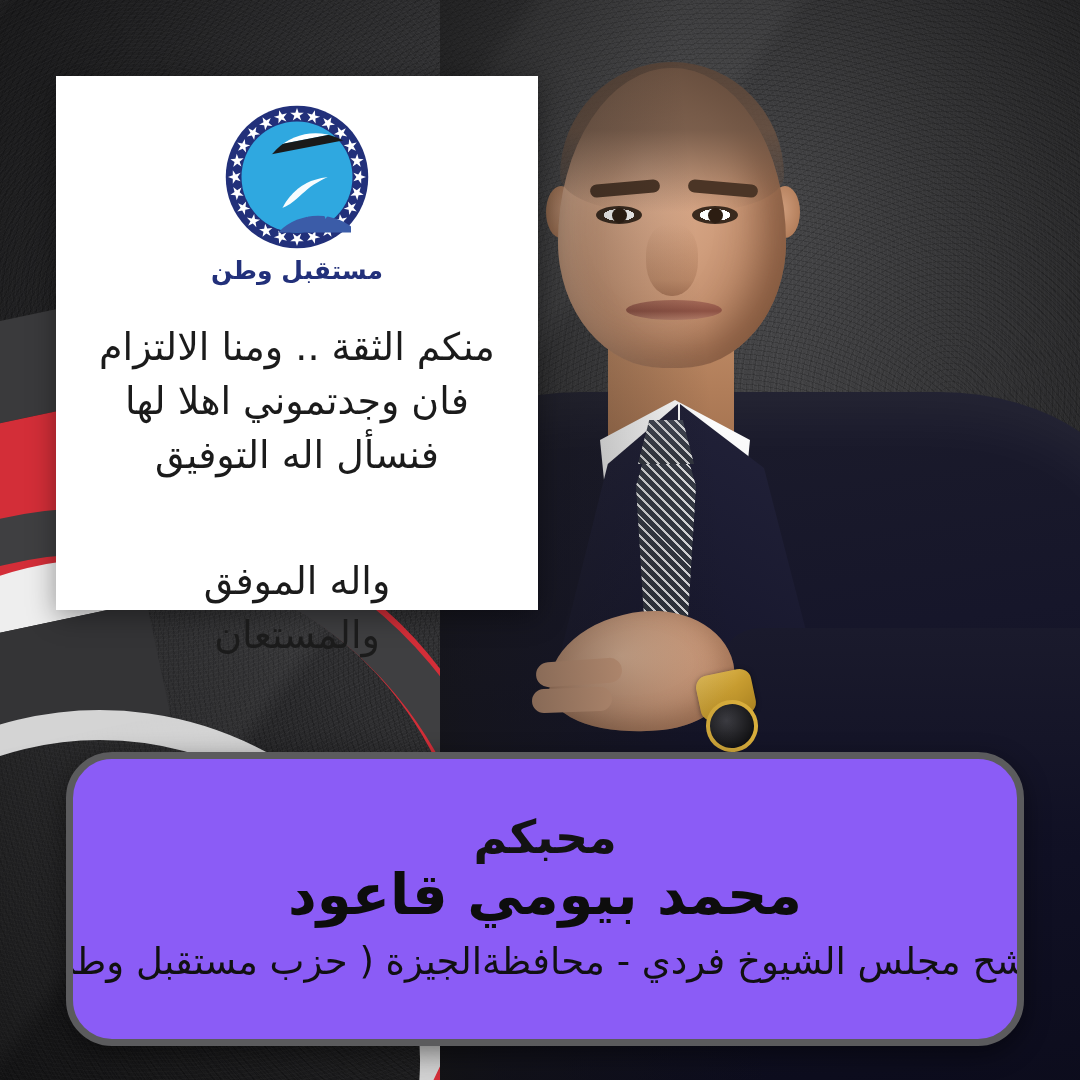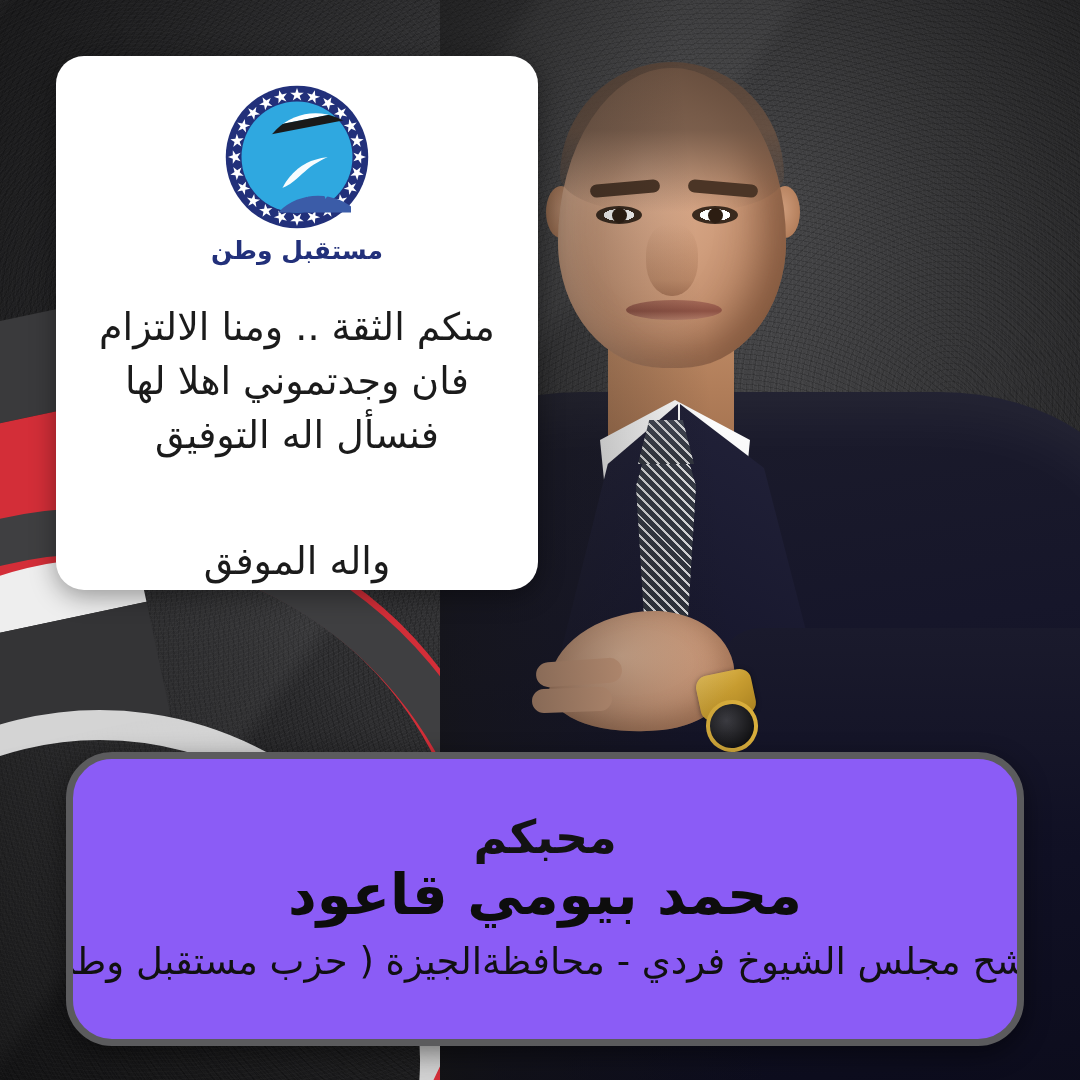--- a/index.html
+++ b/index.html
@@ -219,26 +219,26 @@
     border-radius:40px 0 0 0;
   }
   .p-shadow{
     position:absolute;inset:0;
     background:linear-gradient(265deg, rgba(0,0,0,0) 55%, rgba(20,20,20,.55) 92%, rgba(20,20,20,.8) 100%);
   }
 
   
   .quote-card{
     position:absolute;
-    left:56px; top:56px;
+    left:56px; top:76px;
     width:482px; height:534px;
     background:#ffffff;
     box-shadow:0 6px 26px rgba(0,0,0,.38);
     z-index:5;
-    display:flex;flex-direction:column;align-items:center;border-radius:28px;
+    display:flex;flex-direction:column;align-items:center;
   }
 
   
   .logo-wrap{margin-top:26px;display:flex;flex-direction:column;align-items:center;}
   .logo-svg{display:block;}
   .logo-word{
     margin-top:4px;
     font-size:25px;font-weight:bold;color:#22307a;letter-spacing:0;
     direction:rtl;
   }
@@ -419,20 +419,21 @@
     </div>
 
     <div class="quote-block">
       <div class="quote-line">منكم الثقة .. ومنا الالتزام</div>
       <div class="quote-line">فان وجدتموني اهلا لها</div>
       <div class="quote-line">فنسأل اله التوفيق</div>
     </div>
 
     <div class="quote-block second">
       <div class="quote-line">واله الموفق</div>
+      <div class="quote-line">والمستعان</div>
     </div>
   </div>
 
   <div class="name-card">
     <div class="nc-greeting">محبكم</div>
     <div class="nc-name">محمد بيومي قاعود</div>
     <div class="nc-role">مرشح مجلس الشيوخ  فردي - محافظةالجيزة ( حزب مستقبل وطن )</div>
   </div>
 
 </div>

